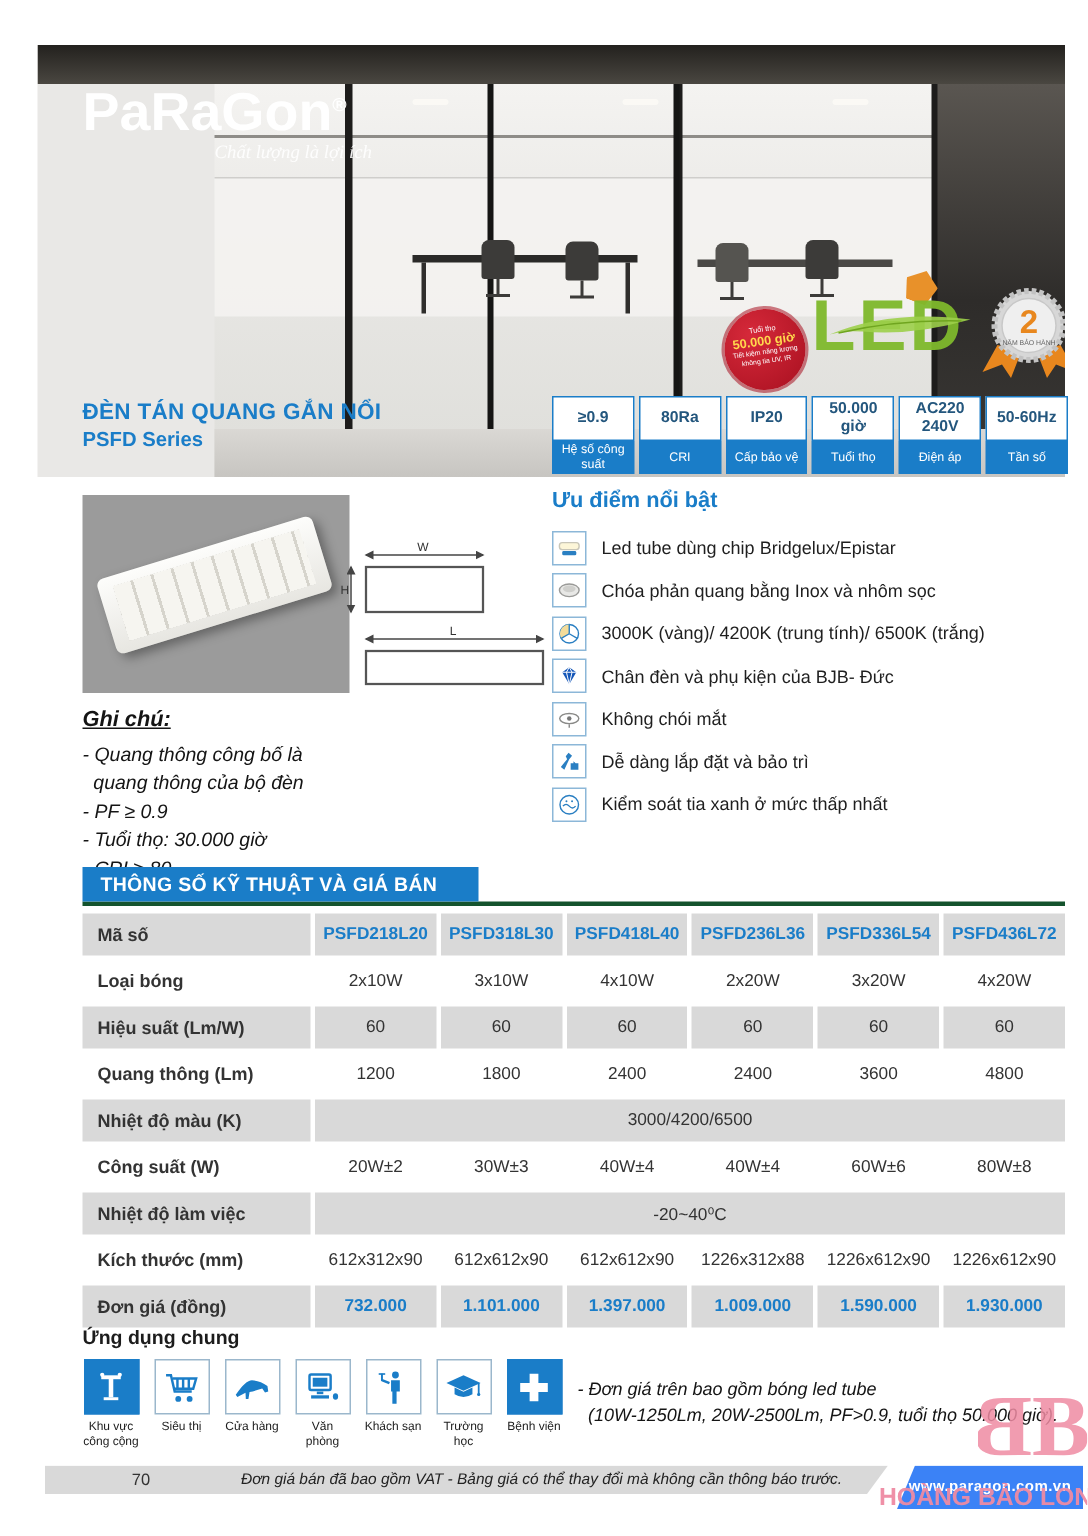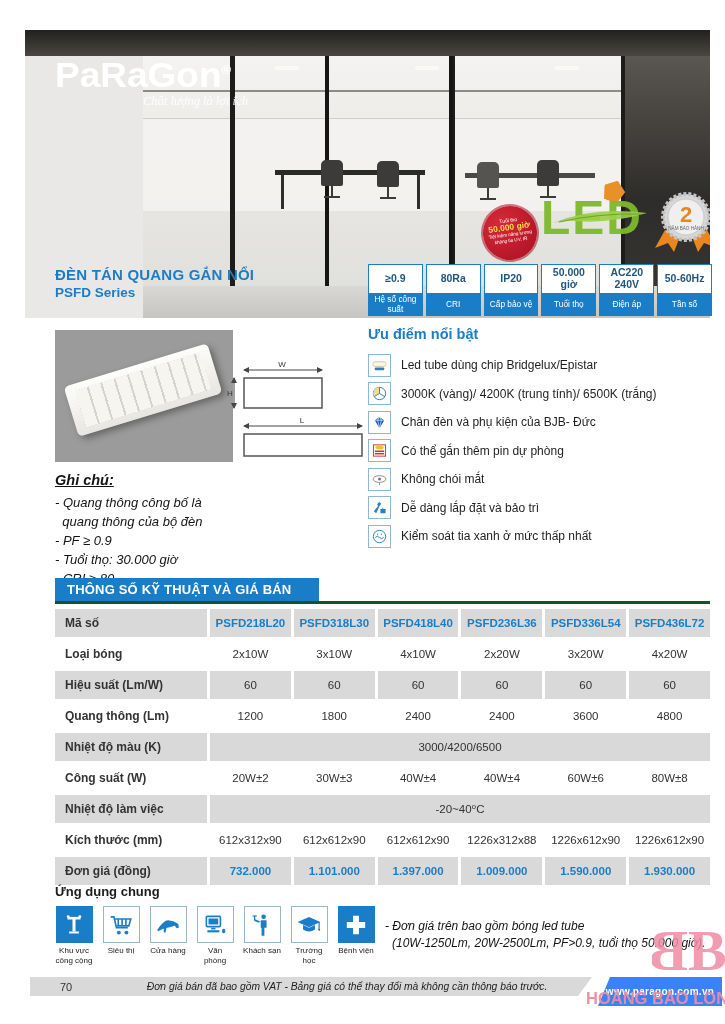--- a/index.html
+++ b/index.html
@@ -94,21 +94,21 @@
   .app-item{width:38px;text-align:center;}
   .app-icon{width:35px;height:35px;border:1px solid #9bb7cc;background:#fff;display:grid;place-items:center;margin:0 auto;}
   .app-icon.filled{background:#1a7dc8;border-color:#1a7dc8;}
   .app-label{font-size:8px;color:#1c1c1c;margin-top:3px;line-height:1.2;}
 
   
   .price-note{position:absolute;left:385px;top:918px;font-style:italic;font-size:12px;color:#141414;line-height:17px;}
   .price-note .pn2{padding-left:7px;}
   .footer-bar{position:absolute;left:30px;top:977px;width:562px;height:19px;background:#d9d9d9;
     clip-path:polygon(0 0,100% 0,calc(100% - 14px) 100%,0 100%);display:flex;align-items:center;}
-  .page-num{width:72px;text-align:center;font-size:11px;color:#333;}
+  .page-num{width:72px;text-align:center;font-size:11px;color:#333;padding-left:28px;}
   .footer-note{flex:1;text-align:center;font-style:italic;font-size:10.3px;color:#222;}
   .footer-site{position:absolute;left:598px;top:977px;width:124px;height:29px;background:#3b82f6;
     clip-path:polygon(12px 0,100% 0,100% 100%,0 100%);color:#fff;font-size:10px;font-weight:bold;
     display:flex;align-items:center;justify-content:center;letter-spacing:.3px;}
 
   
   .wm-logo{position:absolute;left:652px;top:920px;opacity:.85;}
   .wm-name{position:absolute;left:586px;top:989px;font-size:16.5px;font-weight:bold;color:#ef8ba3;white-space:nowrap;opacity:.95;}
 </style>
 </head>
@@ -232,48 +232,46 @@
             <svg width="15" height="15" viewBox="0 0 16 16">
               <rect x="1" y="4" width="14" height="5" rx="2" fill="#fdf6d8" stroke="#c9c6b8"></rect>
               <rect x="3" y="10" width="10" height="3" rx="1" fill="#2a7fc2"></rect>
             </svg>
           </span>
           <span class="feature-text">Led tube dùng chip Bridgelux/Epistar</span>
         </div>
         <div class="feature-item">
           <span class="feature-icon">
             <svg width="15" height="15" viewBox="0 0 16 16">
+              <ellipse cx="8" cy="8" rx="7" ry="4.5" fill="#e8e8e6" stroke="#9a9a98"></ellipse>
+              <ellipse cx="8" cy="7" rx="4.5" ry="2.4" fill="#cfcfcc"></ellipse>
+            </svg>
+          </span>
+          <span class="feature-text">Chóa phản quang bằng Inox và nhôm sọc</span>
+        </div>
+        <div class="feature-item">
+          <span class="feature-icon">
+            <svg width="15" height="15" viewBox="0 0 16 16">
               <circle cx="8" cy="8" r="6.6" fill="#fff" stroke="#2a7fc2"></circle>
               <path d="M8 1.4 A6.6 6.6 0 0 0 2.3 11.3 L8 8 Z" fill="#f3dc9a"></path>
               <line x1="8" y1="8" x2="8" y2="1.4" stroke="#2a7fc2"></line>
               <line x1="8" y1="8" x2="2.3" y2="11.3" stroke="#2a7fc2"></line>
               <line x1="8" y1="8" x2="13.7" y2="11.3" stroke="#2a7fc2"></line>
             </svg>
           </span>
           <span class="feature-text">3000K (vàng)/ 4200K (trung tính)/ 6500K (trắng)</span>
         </div>
         <div class="feature-item">
           <span class="feature-icon">
             <svg width="15" height="15" viewBox="0 0 16 16">
               <path d="M3 5.5 L8 2 L13 5.5 L8 14 Z" fill="#1456b8"></path>
               <path d="M3 5.5 H13 M8 2 L6 5.5 L8 14 M8 2 L10 5.5 L8 14" stroke="#fff" stroke-width="0.7" fill="none"></path>
             </svg>
           </span>
           <span class="feature-text">Chân đèn và phụ kiện của BJB- Đức</span>
-        </div>
-        <div class="feature-item">
-          <span class="feature-icon">
-            <svg width="15" height="15" viewBox="0 0 16 16">
-              <rect x="1.5" y="2" width="13" height="12" fill="#fff" stroke="#c03030"></rect>
-              <ellipse cx="8" cy="4.8" rx="4.5" ry="1.9" fill="#f0c020"></ellipse>
-              <rect x="3" y="8" width="10" height="1.6" fill="#d03030"></rect>
-              <rect x="3" y="10.6" width="10" height="1.6" fill="#d03030"></rect>
-            </svg>
-          </span>
-          <span class="feature-text">Có thể gắn thêm pin dự phòng</span>
         </div>
         <div class="feature-item">
           <span class="feature-icon">
             <svg width="15" height="15" viewBox="0 0 16 16">
               <ellipse cx="8" cy="7.5" rx="6.8" ry="3.6" fill="#fff" stroke="#8a8a88"></ellipse>
               <circle cx="8" cy="7.5" r="1.6" fill="#777"></circle>
               <line x1="8" y1="11.5" x2="8" y2="14" stroke="#888"></line>
             </svg>
           </span>
           <span class="feature-text">Không chói mắt</span>

